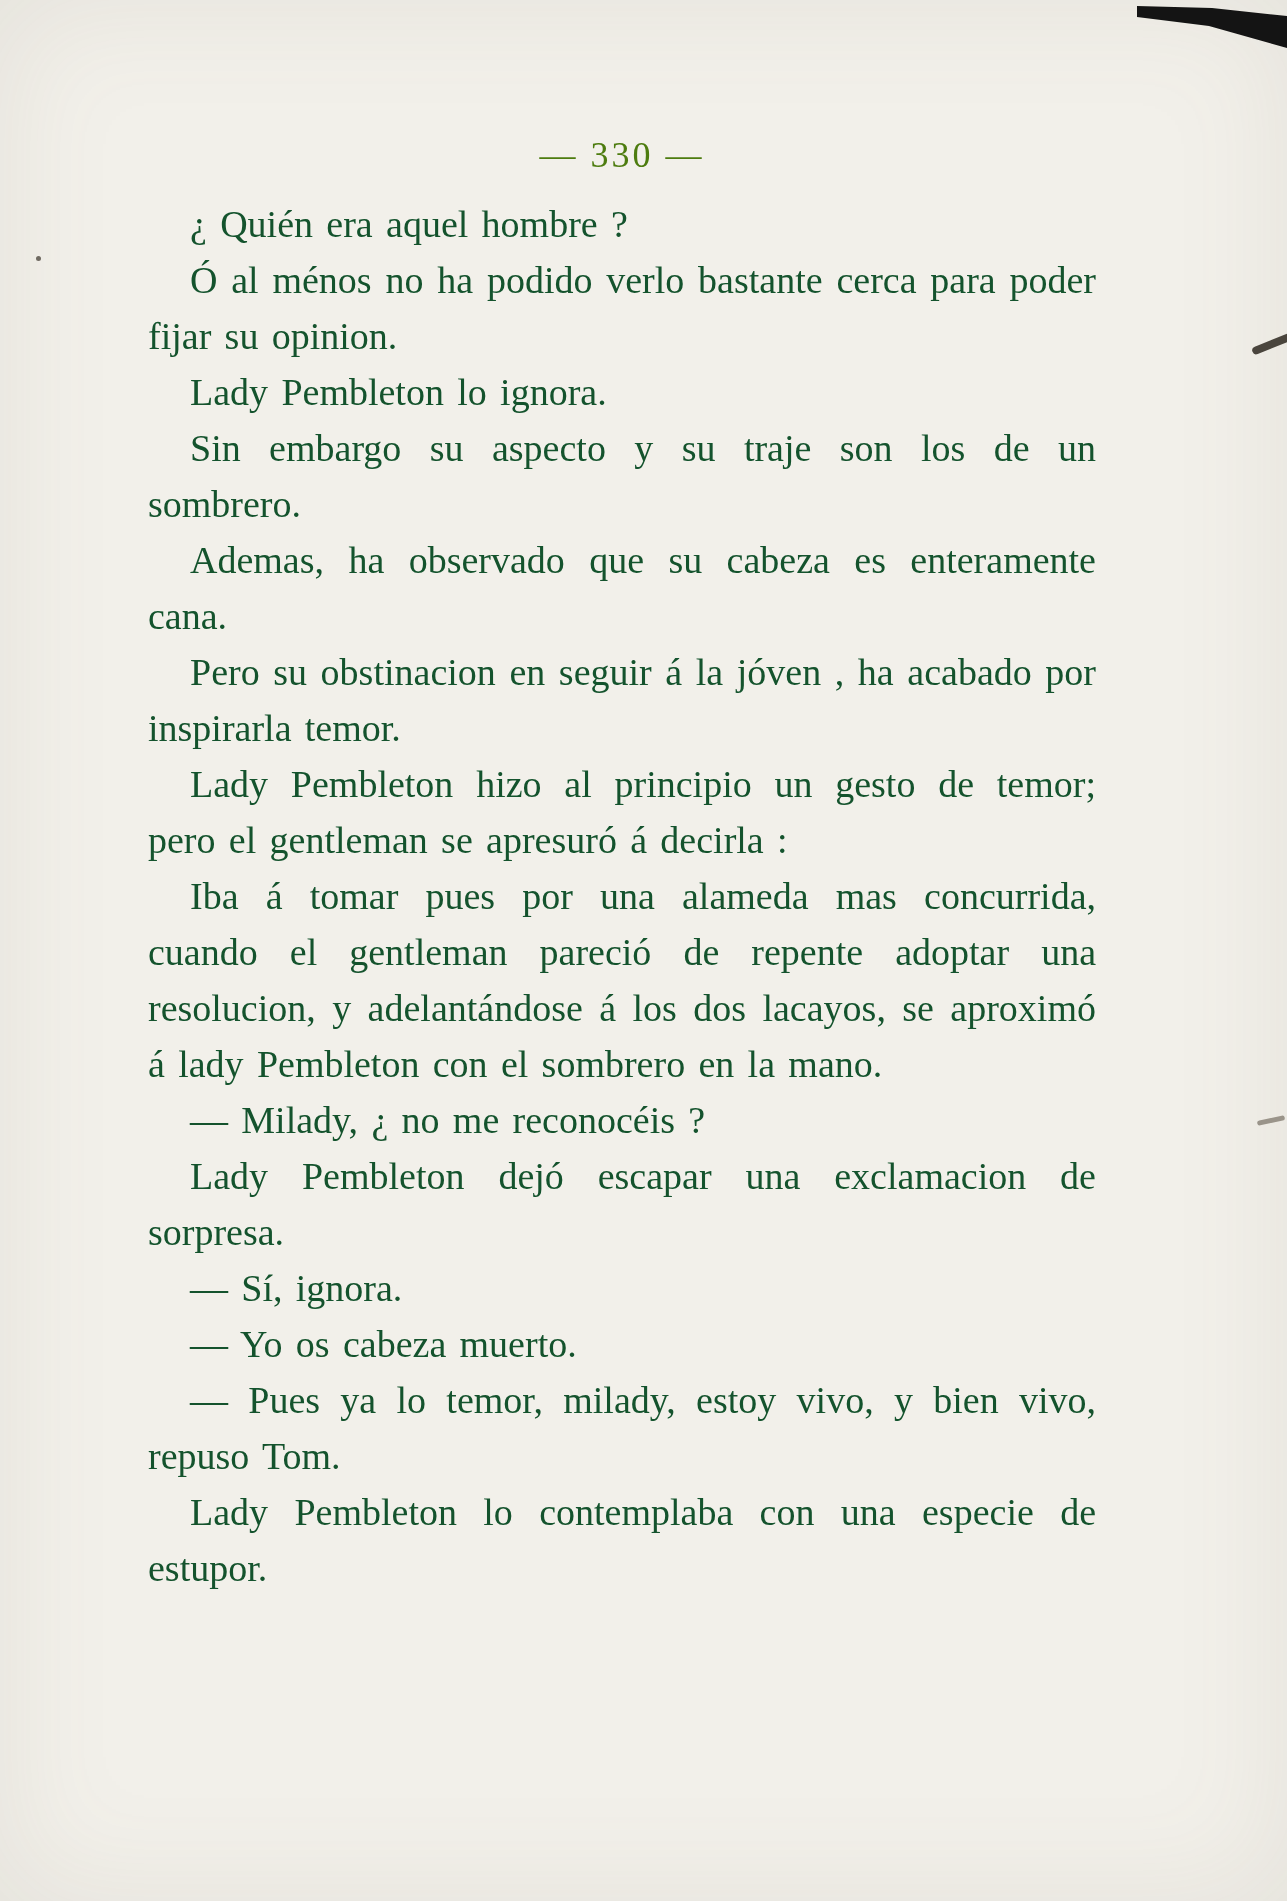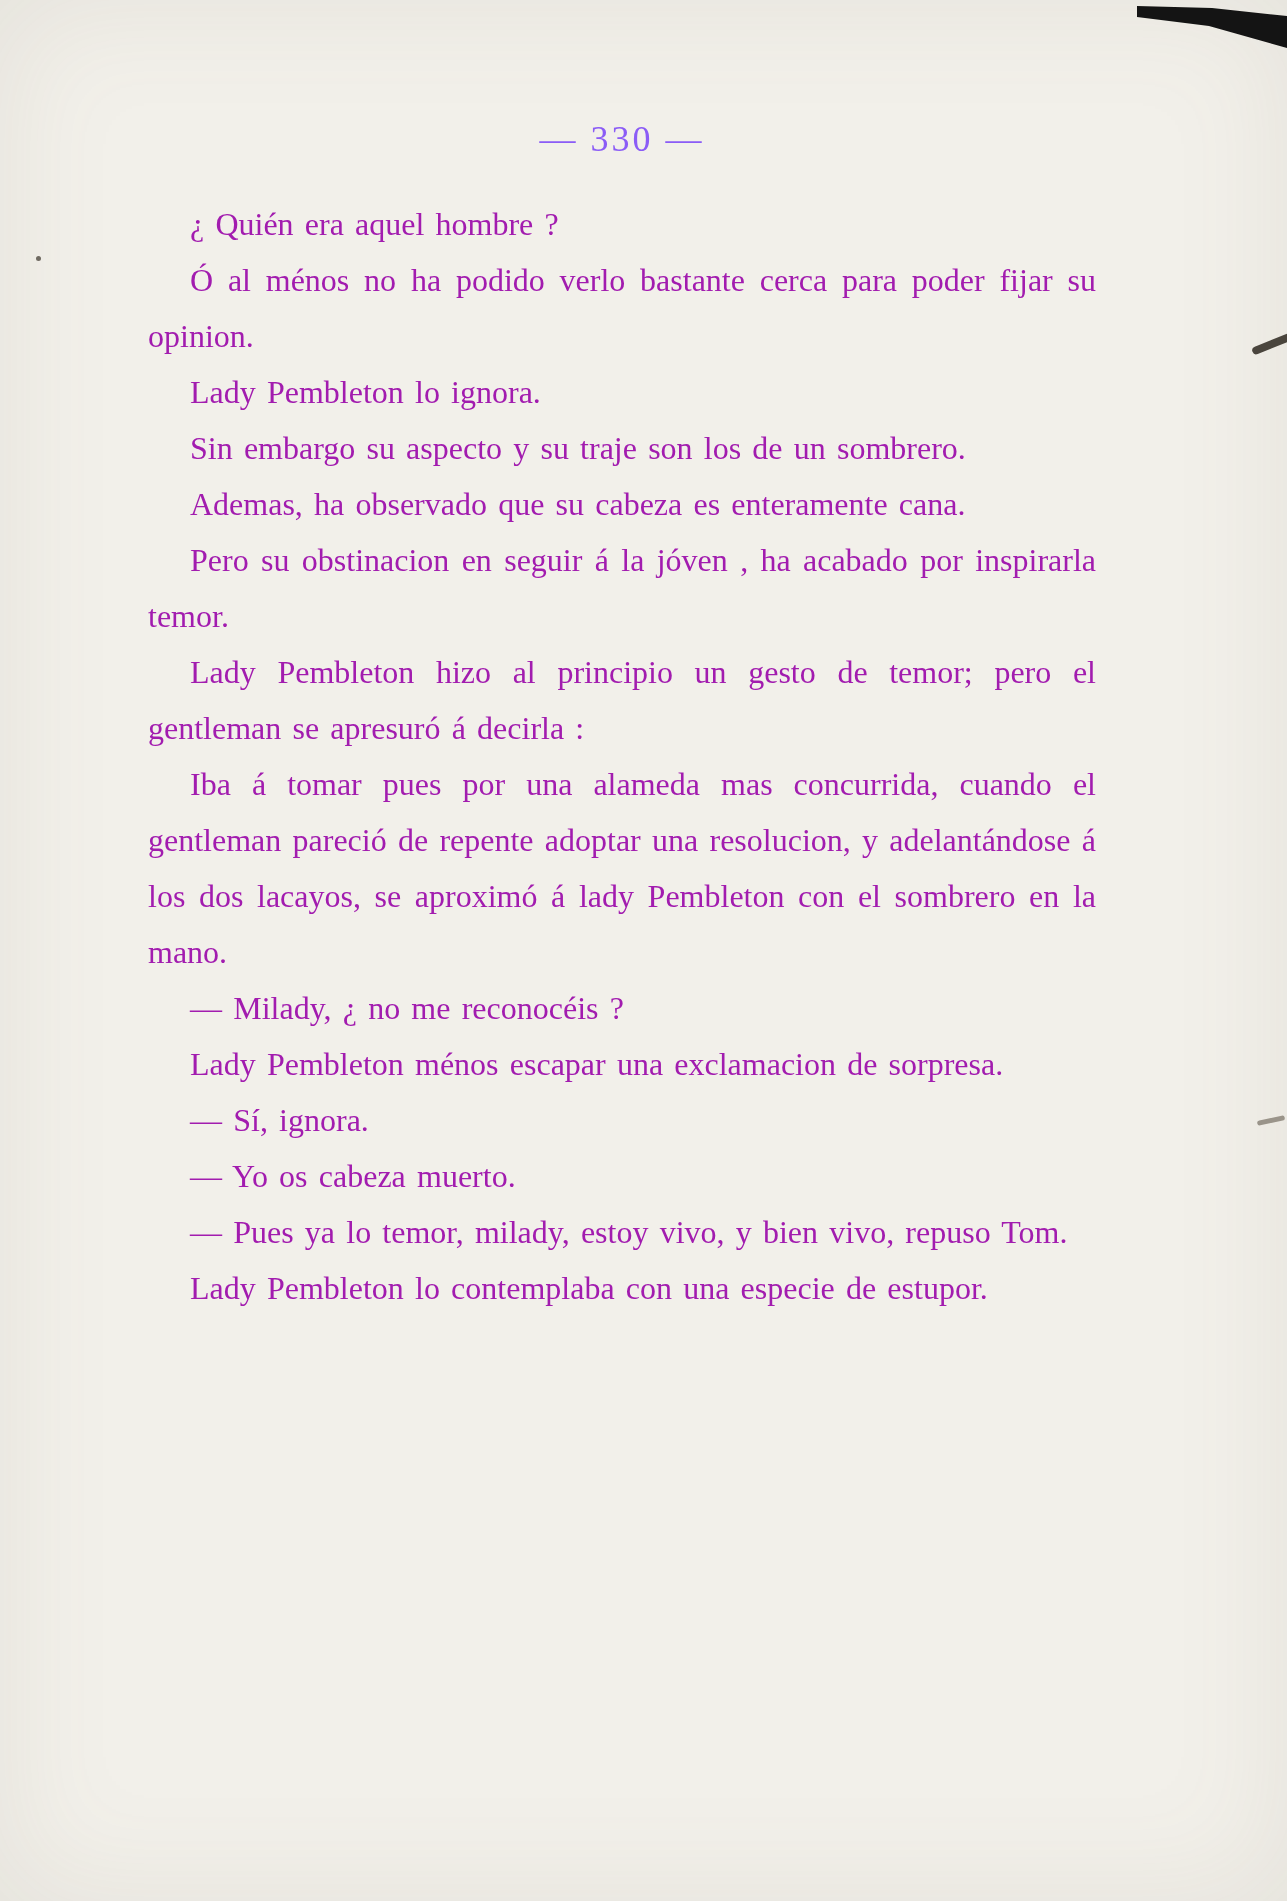--- a/index.html
+++ b/index.html
@@ -16,42 +16,42 @@
     overflow: hidden;
   }
   .page {
     position: absolute;
     inset: 0;
     background: #f2f0ea;
     box-shadow: inset 0 0 120px rgba(120,110,90,0.10);
   }
   .page-number {
     position: absolute;
-    top: 118px;
+    top: 134px;
     left: 148px;
     width: 948px;
     text-align: center;
     font-size: 36px;
     letter-spacing: 3px;
-    color: #8b5cf6;
+    color: #4d7c0f;
   }
   .text-block {
     position: absolute;
     top: 196px;
     left: 148px;
     width: 948px;
   }
   p.body-par {
     margin: 0;
-    font-size: 32px;
+    font-size: 38px;
     line-height: 56px;
     text-align: justify;
     text-indent: 42px;
     word-spacing: 0.10em;
-    color: #a21caf;
+    color: #14532d;
   }
   
   .corner-artifact {
     position: absolute;
     top: 0;
     right: 0;
     width: 150px;
     height: 50px;
     background: #141414;
     clip-path: polygon(0% 12%, 50% 16%, 100% 32%, 100% 96%, 48% 52%, 0% 34%);
@@ -101,20 +101,20 @@
   <div class="text-block">
     <p class="body-par">¿ Quién era aquel hombre ?</p>
     <p class="body-par">Ó al ménos no ha podido verlo bastante cerca para poder fijar su opinion.</p>
     <p class="body-par">Lady Pembleton lo ignora.</p>
     <p class="body-par">Sin embargo su aspecto y su traje son los de un sombrero.</p>
     <p class="body-par">Ademas, ha observado que su cabeza es enteramente cana.</p>
     <p class="body-par">Pero su obstinacion en seguir á la jóven , ha acabado por inspirarla temor.</p>
     <p class="body-par">Lady Pembleton hizo al principio un gesto de temor; pero el gentleman se apresuró á decirla :</p>
     <p class="body-par">Iba á tomar pues por una alameda mas concurrida, cuando el gentleman pareció de repente adoptar una resolucion, y adelantándose á los dos lacayos, se aproximó á lady Pembleton con el sombrero en la mano.</p>
     <p class="body-par">— Milady, ¿ no me reconocéis ?</p>
-    <p class="body-par">Lady Pembleton ménos escapar una exclamacion de sorpresa.</p>
+    <p class="body-par">Lady Pembleton dejó escapar una exclamacion de sorpresa.</p>
     <p class="body-par">— Sí, ignora.</p>
     <p class="body-par">— Yo os cabeza muerto.</p>
     <p class="body-par">— Pues ya lo temor, milady, estoy vivo, y bien vivo, repuso Tom.</p>
     <p class="body-par">Lady Pembleton lo contemplaba con una especie de estupor.</p>
   </div>
 
 </div>
 
 </body></html>

